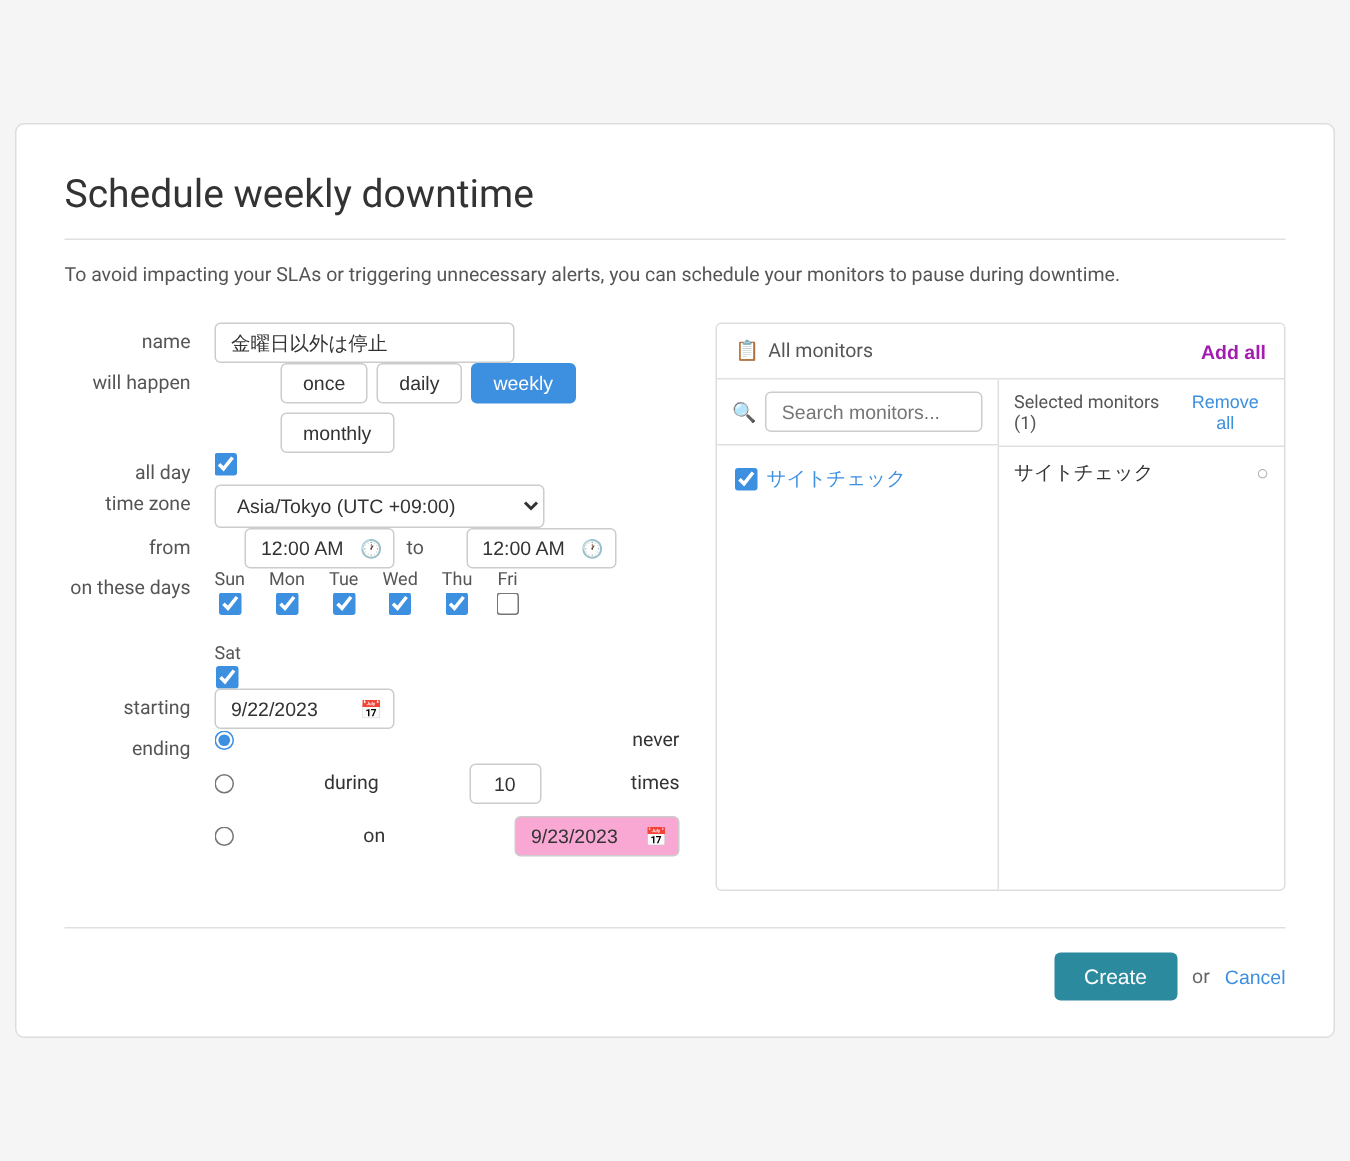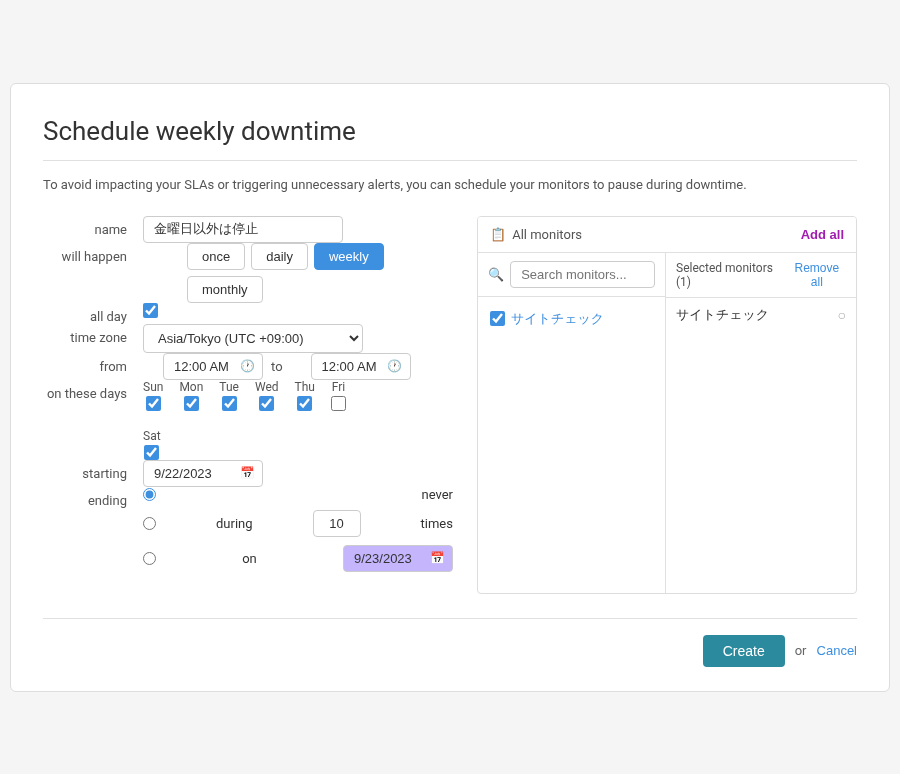--- a/index.html
+++ b/index.html
@@ -215,21 +215,21 @@
       color: #aaa;
       text-align: center;
     }
     .date-input-disabled {
       width: 110px;
       border: 1px solid #ddd;
       border-radius: 4px;
       padding: 5px 28px 5px 10px;
       font-size: 13px;
       color: #aaa;
-      background: #c4b5fd;
+      background: #f9a8d4;
     }
     
     .monitors-header {
       display: flex;
       align-items: center;
       padding: 10px 12px;
       border-bottom: 1px solid #e0e0e0;
       background: #fff;
     }
     .monitors-title {

